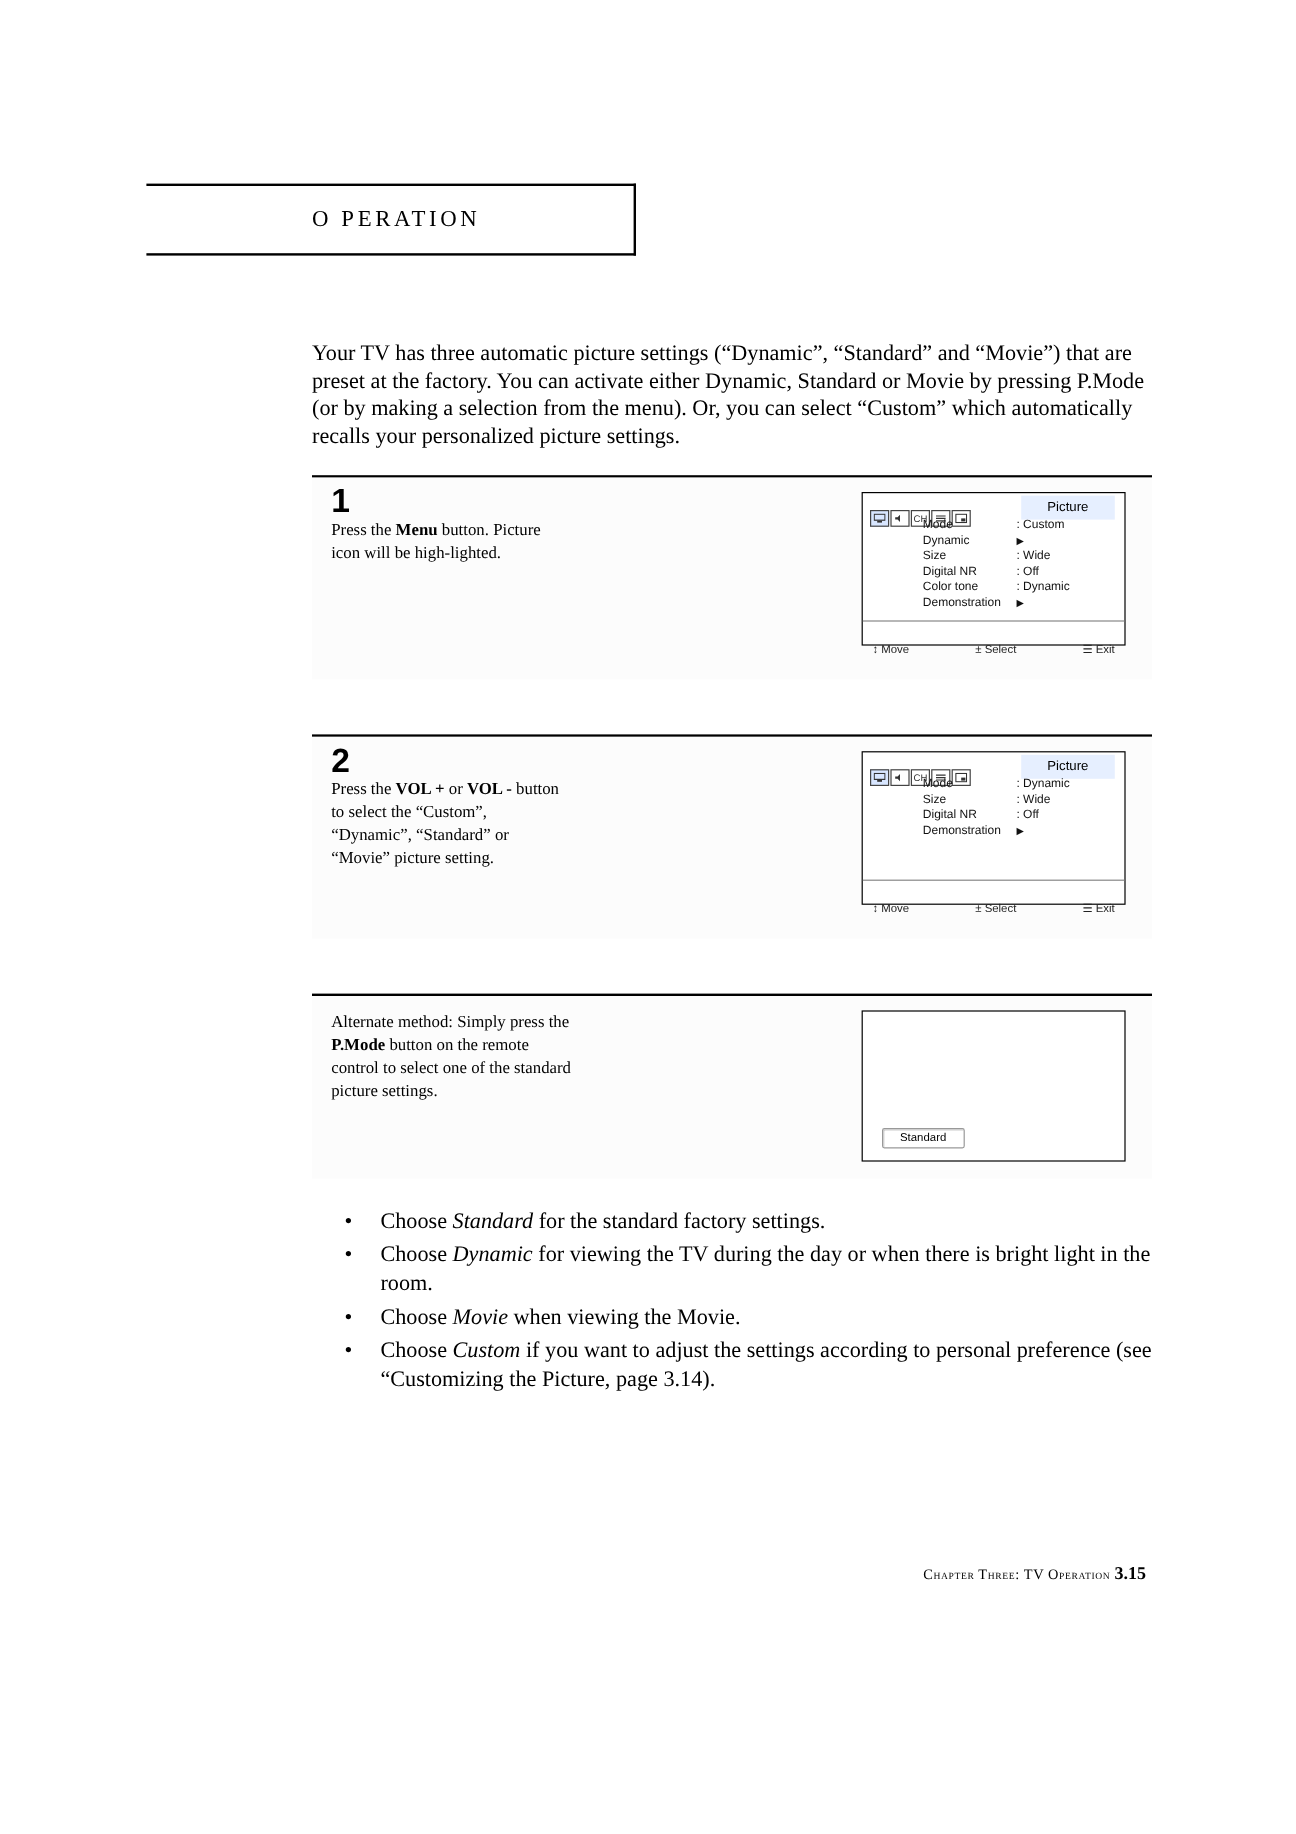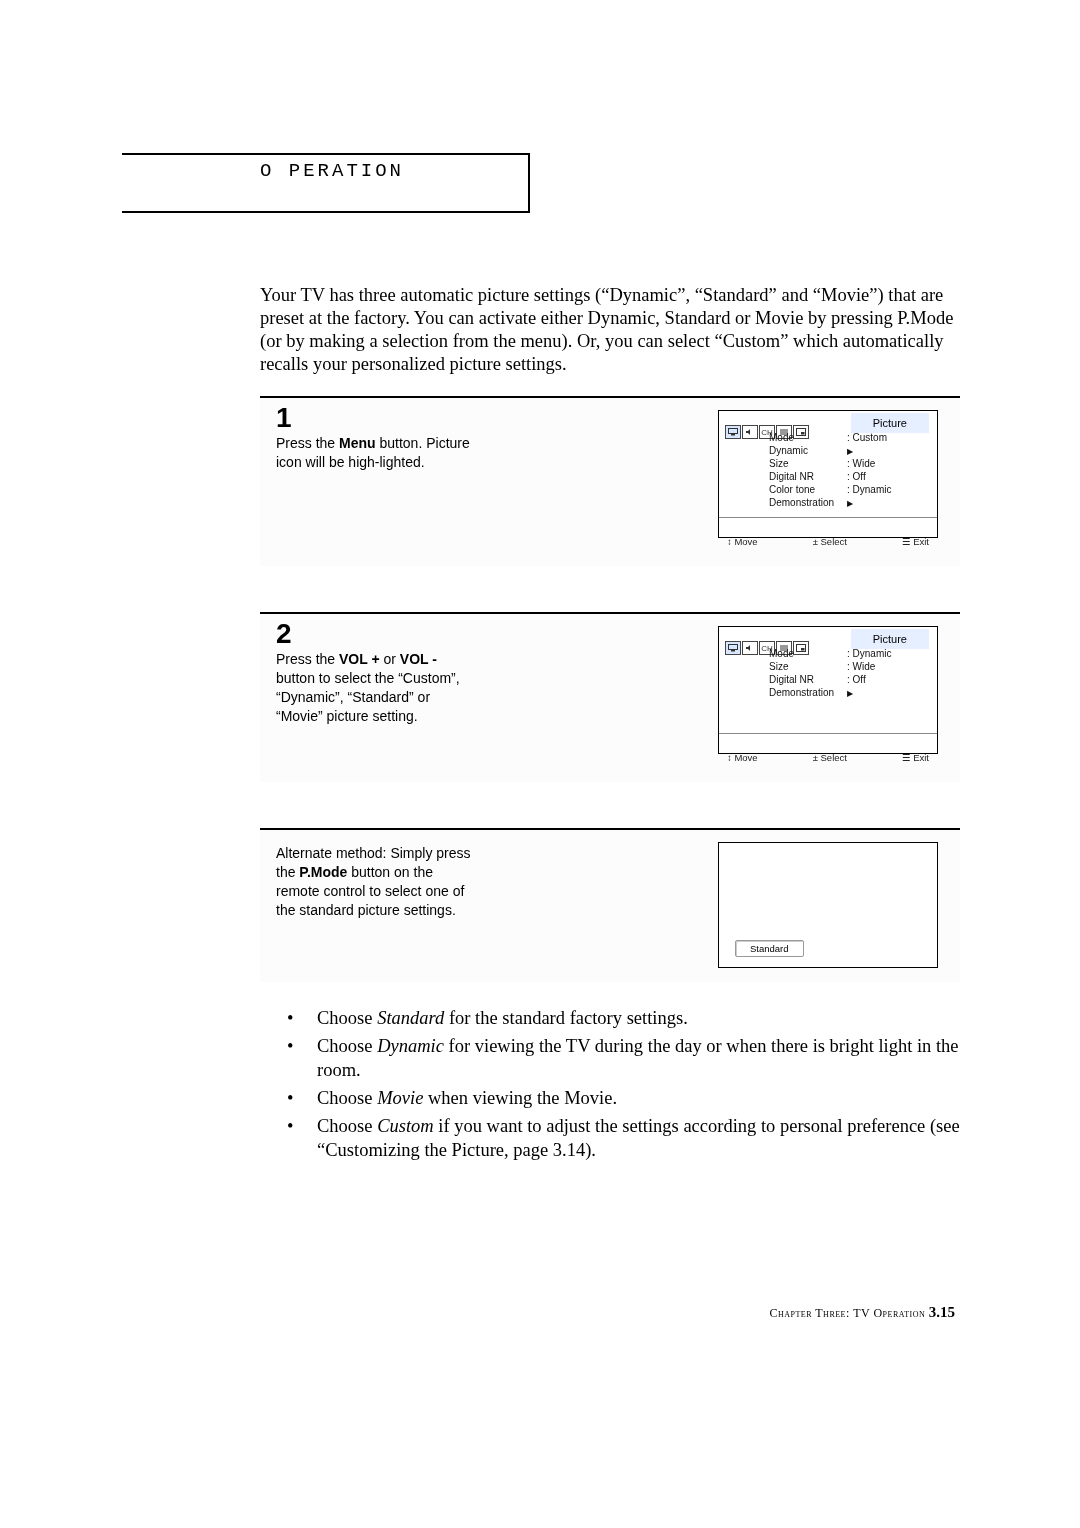--- a/index.html
+++ b/index.html
@@ -23,24 +23,24 @@
     width: 408px;
     height: 60px;
     border-top: 2px solid #000;
     border-right: 2px solid #000;
     border-bottom: 2px solid #000;
     box-sizing: border-box;
   }
   .operation-text {
     position: absolute;
     left: 260px;
-    top: 160px;
+    top: 172px;
     font-size: 19px;
     letter-spacing: 3px;
-    font-family: Liberation Mono, monospace;
+    font-family: Liberation Serif, serif;
   }
   .section-title {
     position: absolute;
     left: 260px;
     top: 256px;
     font-family: Arial, Helvetica, sans-serif;
     font-weight: bold;
     font-size: 19px;
   }
   .intro {
@@ -80,21 +80,21 @@
     top: 4px;
     font-family: Arial, Helvetica, sans-serif;
     font-weight: bold;
     font-size: 28px;
   }
   .step-text {
     position: absolute;
     left: 16px;
     top: 36px;
     width: 200px;
-    font-family: Liberation Sans, sans-serif;
+    font-family: Liberation Serif, serif;
     font-size: 14px;
     line-height: 1.35;
   }
   .step3 .step-text { top: 14px; }
 
   .osd {
     position: absolute;
     right: 22px;
     top: 12px;
     width: 218px;

